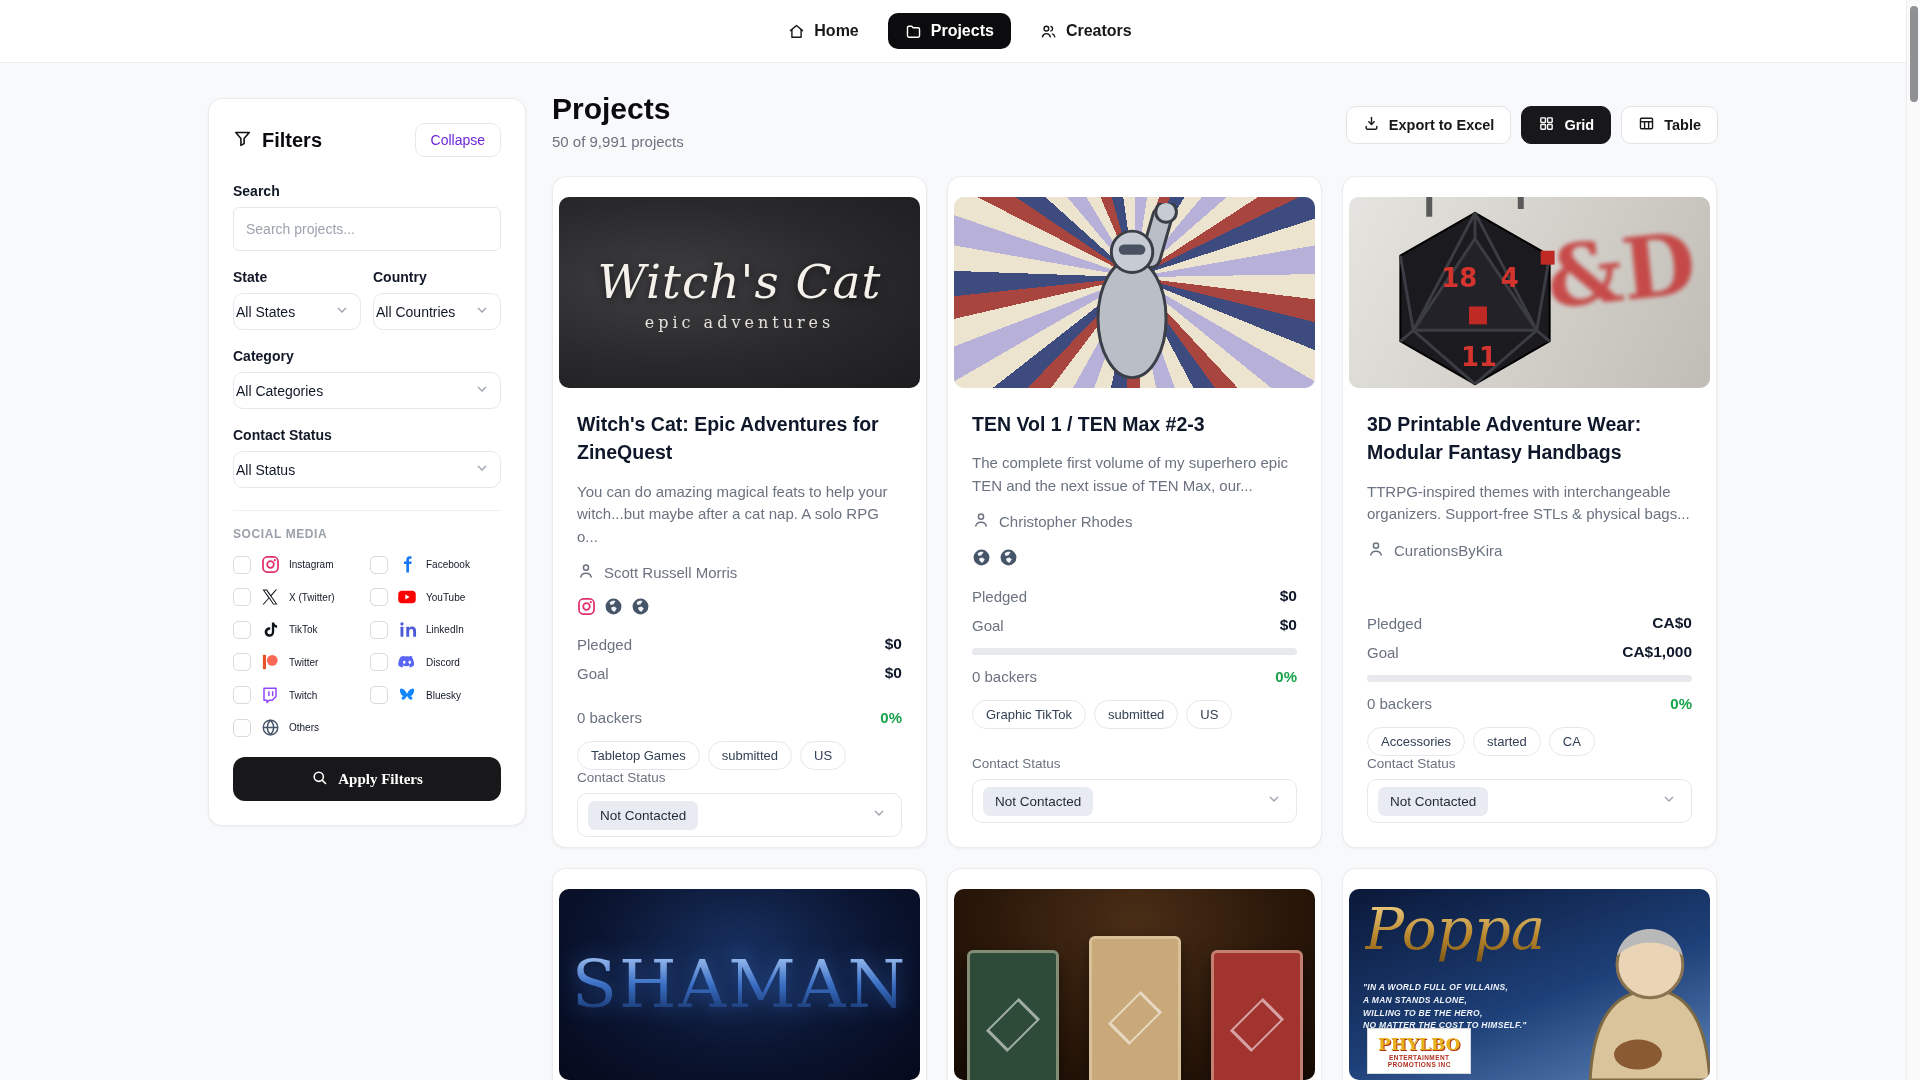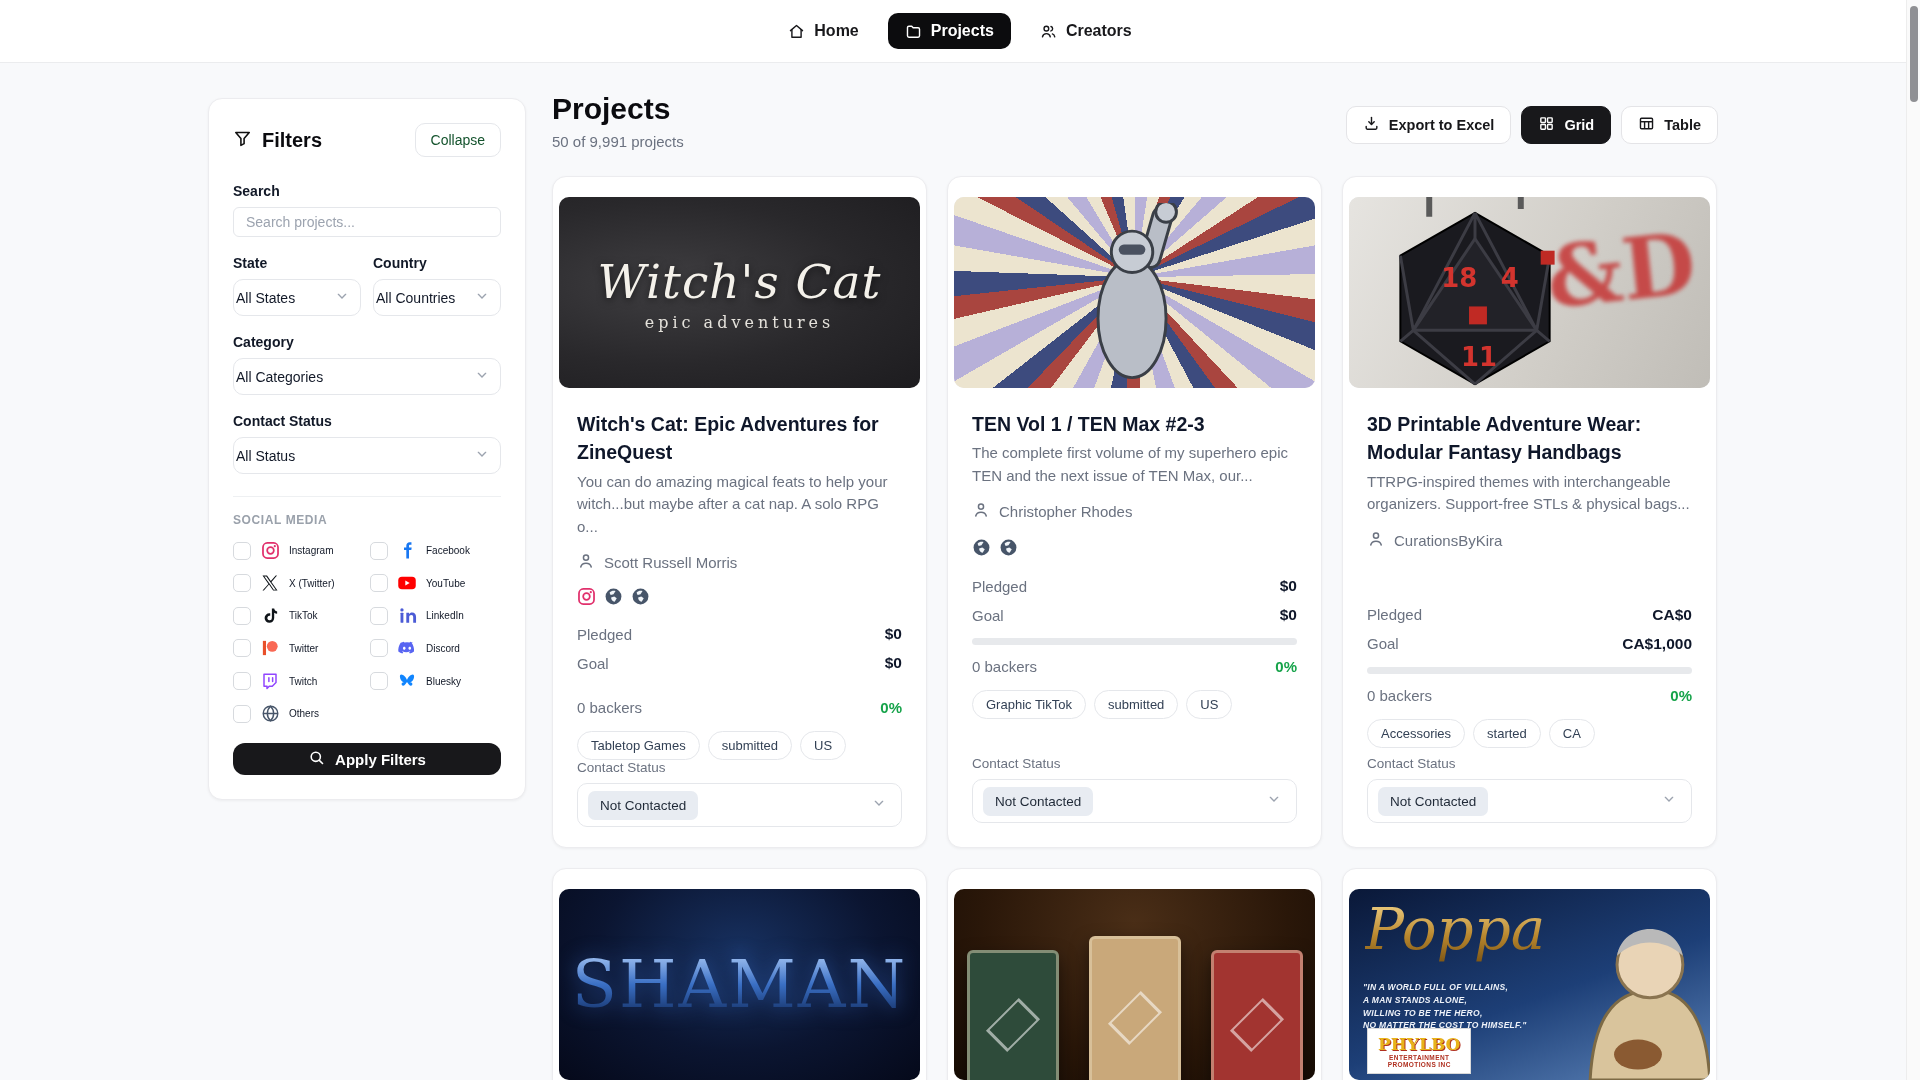--- a/index.html
+++ b/index.html
@@ -15,54 +15,54 @@
 
   
   .scrollbar { position:absolute; right:0; top:0; bottom:0; width:14px; background:#fafafa; border-left:1px solid #ededed; z-index:9; }
   .scroll-thumb { position:absolute; top:6px; left:3px; width:8px; height:96px; border-radius:4px; background:#8f9094; }
 
   
   .sidebar { position:absolute; left:208px; top:98px; width:318px; background:#fff; border:1px solid #ececef; border-radius:14px; box-shadow:0 1px 3px rgba(0,0,0,.05); padding:24px; }
   .f-head { display:flex; align-items:center; justify-content:space-between; }
   .f-title-wrap { display:flex; align-items:center; gap:10px; }
   .f-title { font-size:20px; font-weight:700; color:#0b0b0f; }
-  .btn-collapse { font-size:14px; font-weight:500; color:#14532d; background:#fff; border:1px solid #e5e7eb; border-radius:10px; padding:8px 15px; cursor:pointer; }
+  .btn-collapse { font-size:14px; font-weight:500; color:#6d28d9; background:#fff; border:1px solid #e5e7eb; border-radius:10px; padding:8px 15px; cursor:pointer; }
   .f-label { font-size:14px; font-weight:600; color:#111827; margin-bottom:8px; }
   .f-sec { margin-top:20px; }
-  .f-input { width:100%; height:30px; border:1px solid #e5e7eb; border-radius:6px; padding:0 12px; font-size:14px; color:#111827; background:#fff; font-family:inherit; }
+  .f-input { width:100%; height:44px; border:1px solid #e5e7eb; border-radius:6px; padding:0 12px; font-size:14px; color:#111827; background:#fff; font-family:inherit; }
   .f-input::placeholder { color:#9ca3af; }
   .f-row2 { display:flex; gap:12px; margin-top:18px; }
   .f-col { flex:1; min-width:0; }
   .select { height:37px; border:1px solid #e5e7eb; border-radius:10px; background:#fff; display:flex; align-items:center; justify-content:space-between; padding:0 10px 0 2px; cursor:pointer; }
   .select .val { font-size:14px; color:#111827; white-space:nowrap; overflow:hidden; }
   .divider { border-top:1px solid #eef0f2; margin:22px 0 16px; }
   .social-heading { font-size:12px; font-weight:700; letter-spacing:.6px; color:#9aa1ab; }
   .social-grid { margin-top:14px; display:grid; grid-template-columns:1fr 1fr; row-gap:13px; column-gap:6px; }
   .social-item { display:flex; align-items:center; gap:9px; cursor:pointer; }
   .cb { width:18px; height:18px; border:1.5px solid #d7dade; border-radius:5px; background:#fff; flex:0 0 auto; }
   .social-item .ic { width:20px; display:flex; justify-content:center; }
   .social-item .lbl { font-size:10px; color:#111827; }
-  .btn-apply { margin-top:20px; width:100%; height:32px; background:#18181b; color:#fff; border:none; border-radius:12px; font-size:15px; font-weight:600; display:flex; align-items:center; justify-content:center; gap:10px; cursor:pointer; font-family:Liberation Sans, sans-serif; }
+  .btn-apply { margin-top:20px; width:100%; height:44px; background:#18181b; color:#fff; border:none; border-radius:12px; font-size:15px; font-weight:600; display:flex; align-items:center; justify-content:center; gap:10px; cursor:pointer; font-family:Liberation Serif, serif; }
 
   
   .main { position:absolute; left:552px; top:92px; width:1166px; }
   .main-head { display:flex; justify-content:space-between; align-items:flex-start; }
   .page-title { font-size:30px; font-weight:700; color:#0b0b0f; }
   .page-count { margin-top:7px; font-size:15px; color:#6b7280; }
   .head-actions { display:flex; gap:10px; margin-top:14px; }
   .btn { height:38px; display:flex; align-items:center; gap:9px; padding:0 16px; border-radius:10px; border:1px solid #e4e4e7; background:#fff; font-size:14.5px; font-weight:600; color:#18181b; cursor:pointer; font-family:inherit; }
   .btn.dark { background:#18181b; border-color:#18181b; color:#fff; }
 
   .cards-grid { margin-top:26px; display:grid; grid-template-columns:repeat(3,375px); gap:20px; }
   .card { width:375px; height:672px; background:#fff; border:1px solid #ececef; border-radius:14px; box-shadow:0 1px 3px rgba(0,0,0,.05); display:flex; flex-direction:column; overflow:hidden; }
   .card-img { position:relative; margin:20px 6px 0; height:191px; border-radius:10px; overflow:hidden; background:#e5e5e5; flex:0 0 auto; }
   .img-abs { position:absolute; inset:0; }
   .card-body { padding:22px 24px 24px; display:flex; flex-direction:column; flex:1; min-height:0; }
   .c-title { font-size:19.5px; font-weight:700; color:#0f172a; line-height:1.45; }
-  .c-desc { margin-top:4px; font-size:15px; color:#6b7280; line-height:1.5; }
+  .c-desc { margin-top:14px; font-size:15px; color:#6b7280; line-height:1.5; }
   .c-creator { margin-top:14px; display:flex; align-items:center; gap:9px; font-size:15px; color:#6b7280; }
   .c-socials { margin-top:14px; height:22px; display:flex; gap:8px; align-items:center; }
   .s-ic { display:flex; }
   .stat-row { display:flex; justify-content:space-between; align-items:center; margin-top:11px; }
   .stat-label { font-size:15px; color:#6b7280; }
   .stat-val { font-size:15.5px; font-weight:700; color:#0f172a; }
   .progress { margin-top:14px; height:7px; border-radius:4px; background:#e7e9ec; }
   .backers-row { margin-top:13px; display:flex; justify-content:space-between; align-items:center; }
   .pct { font-size:15px; font-weight:700; color:#16a34a; }
   .tags { margin-top:15px; display:flex; gap:8px; flex-wrap:wrap; }

